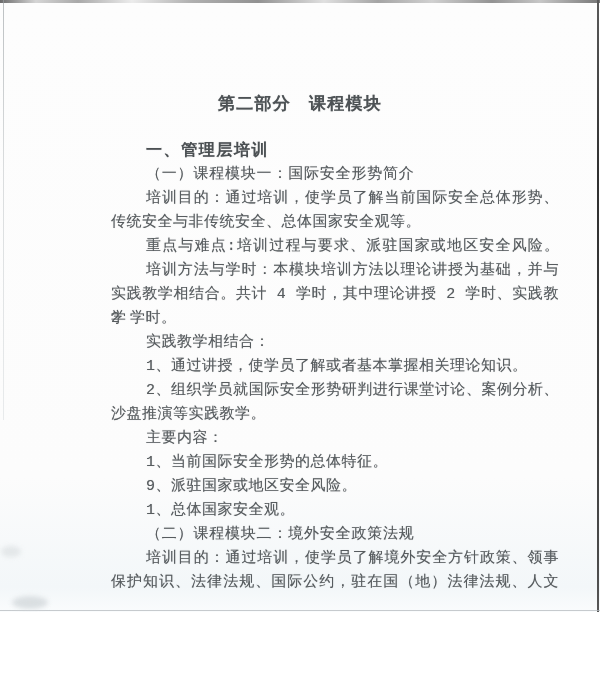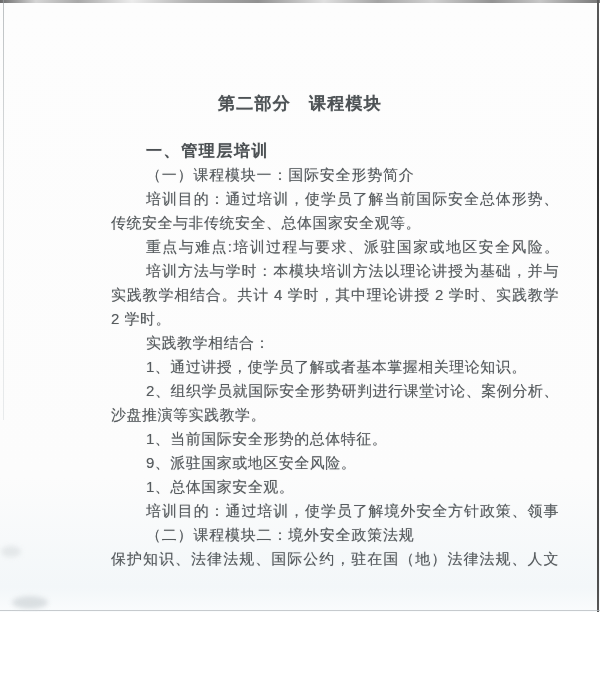--- a/index.html
+++ b/index.html
@@ -1,19 +1,19 @@
 <!DOCTYPE html>
 <html><head>
 <meta charset="utf-8">
 <style>
   html,body{margin:0;padding:0;background:#ffffff;}
   .page{
     position:relative;width:600px;height:612px;overflow:hidden;
     background:linear-gradient(180deg,#fdfdfd 0%,#fcfcfc 78%,#f3f7f9 96%,#fafcfd 100%);
-    font-family:Liberation Sans, sans-serif;
+    font-family:Liberation Mono, monospace;
   }
   
   .scan-top{
     position:absolute;top:0;left:0;width:600px;height:3px;
     background:linear-gradient(90deg,#3b3b3b 0%,#c8c8c8 6%,#8d8d8d 13%,#e6e6e6 22%,#969696 32%,#6e6e6e 43%,#d6d6d6 54%,#878787 63%,#c2c2c2 72%,#707070 82%,#b5b5b5 90%,#4a4a4a 100%);
     opacity:.75;
   }
   .scan-right{
     position:absolute;top:0;right:1px;width:2px;height:700px;
     background:linear-gradient(180deg,#5a5a5a 0%,#303030 25%,#3c3c3c 55%,#4a4a4a 80%,#6d6d6d 100%);
@@ -78,22 +78,23 @@
       <div class="line indent fill">培训目的：通过培训，使学员了解当前国际安全总体形势、</div>
       <div class="line">传统安全与非传统安全、总体国家安全观等。</div>
       <div class="line indent fill tight">重点与难点:培训过程与要求、派驻国家或地区安全风险。</div>
       <div class="line indent fill">培训方法与学时：本模块培训方法以理论讲授为基础，并与</div>
       <div class="line fill">实践教学相结合。共计 4 学时，其中理论讲授 2 学时、实践教学</div>
       <div class="line">2 学时。</div>
       <div class="line indent">实践教学相结合：</div>
       <div class="line indent">1、通过讲授，使学员了解或者基本掌握相关理论知识。</div>
       <div class="line indent fill">2、组织学员就国际安全形势研判进行课堂讨论、案例分析、</div>
       <div class="line">沙盘推演等实践教学。</div>
+      <div class="line indent">主要内容：</div>
       <div class="line indent">1、当前国际安全形势的总体特征。</div>
       <div class="line indent">9、派驻国家或地区安全风险。</div>
       <div class="line indent">1、总体国家安全观。</div>
+      <div class="line subheading indent">（二）课程模块二：境外安全政策法规</div>
       <div class="line indent fill">培训目的：通过培训，使学员了解境外安全方针政策、领事</div>
-      <div class="line subheading indent">（二）课程模块二：境外安全政策法规</div>
       <div class="line fill">保护知识、法律法规、国际公约，驻在国（地）法律法规、人文</div>
     </div>
 
   <div class="page-number">—9—</div>
 </div>
 
 </body></html>

